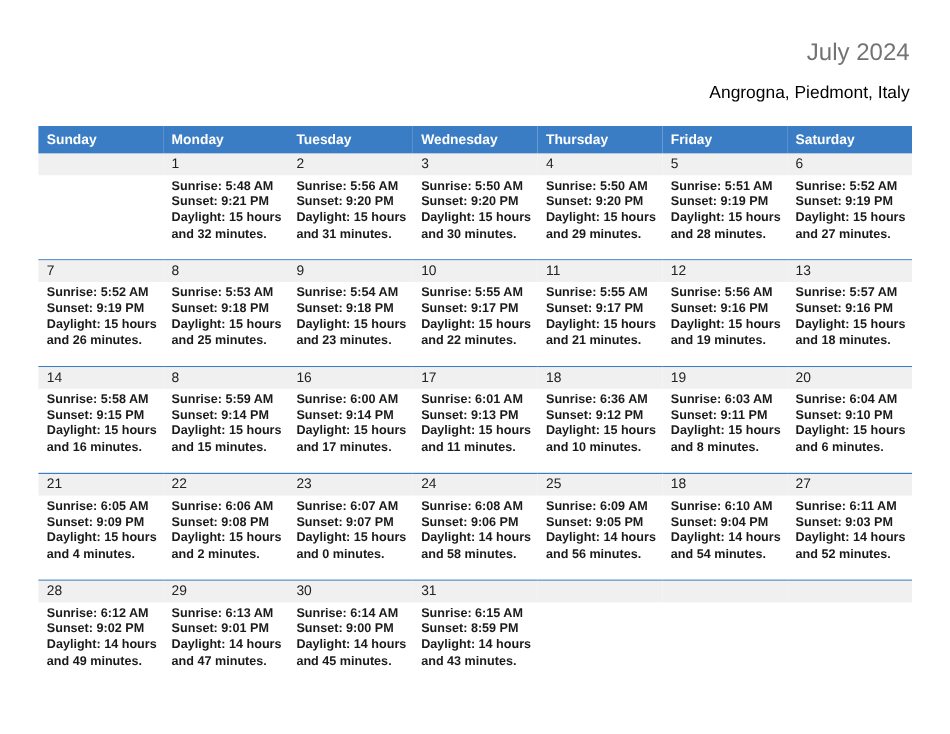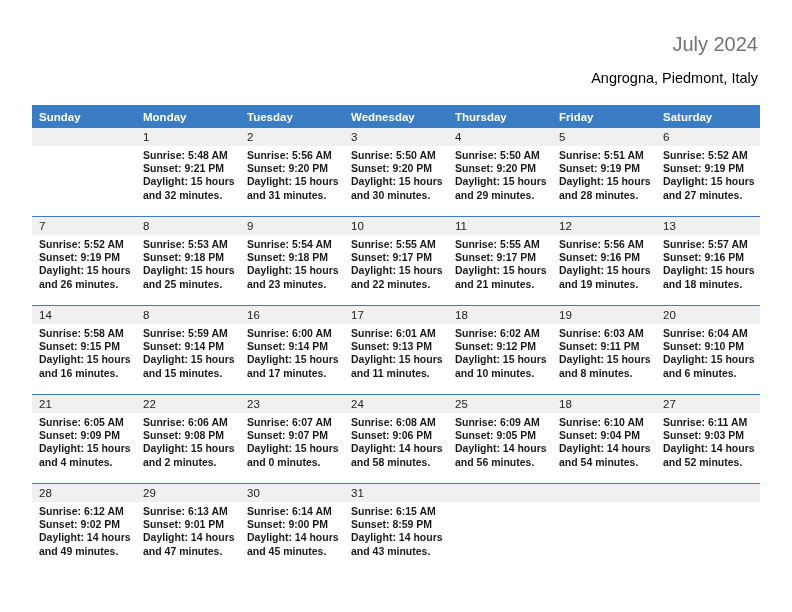--- a/index.html
+++ b/index.html
@@ -369,21 +369,21 @@
                 <div>Sunset: 9:13 PM</div>
                 <div>Daylight: 15 hours</div>
                 <div>and 11 minutes.</div>
               </div>
             </div>
           </td>
           <td>
             <div class="cell">
               <div class="daynum-band">18</div>
               <div class="cell-info">
-                <div>Sunrise: 6:02 AM</div>
+                <div>Sunrise: 6:36 AM</div>
                 <div>Sunset: 9:12 PM</div>
                 <div>Daylight: 15 hours</div>
                 <div>and 10 minutes.</div>
               </div>
             </div>
           </td>
           <td>
             <div class="cell">
               <div class="daynum-band">19</div>
               <div class="cell-info">

